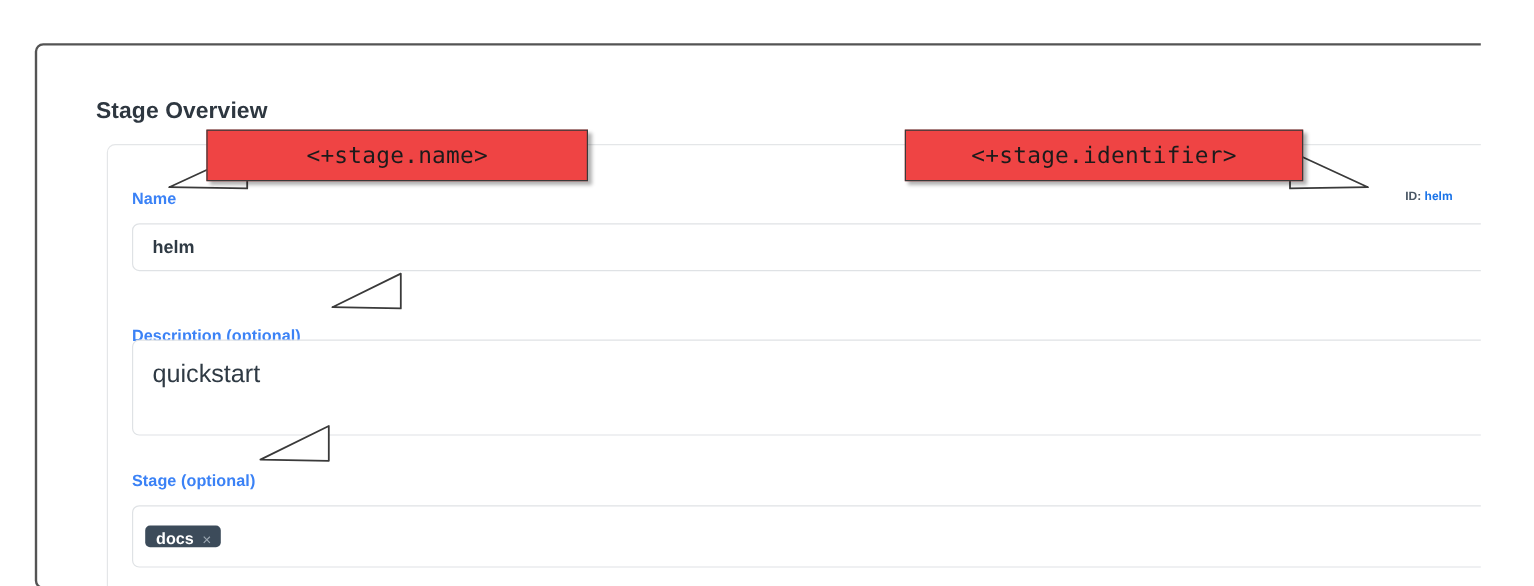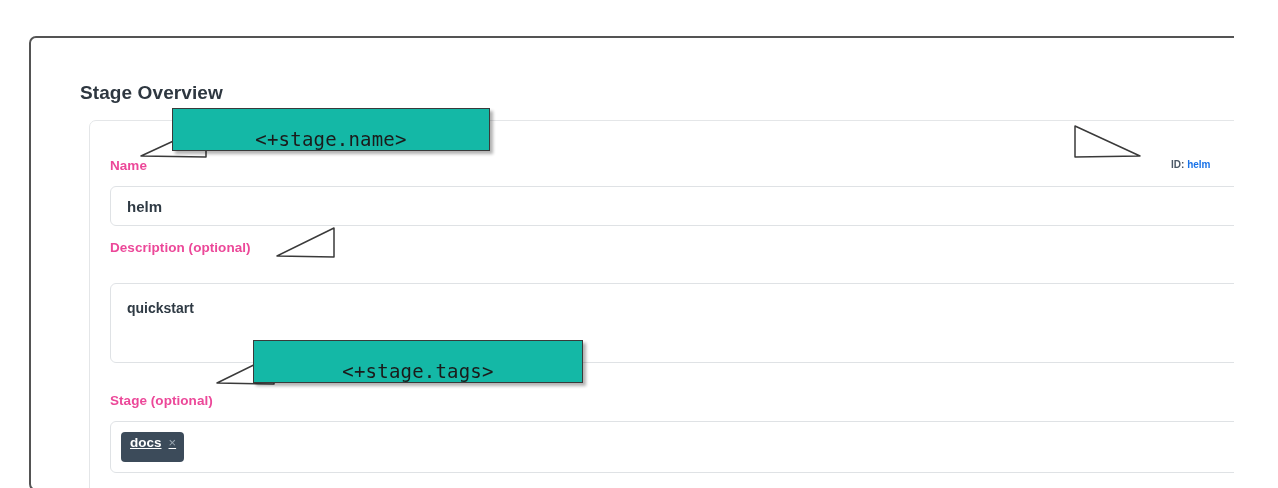--- a/index.html
+++ b/index.html
@@ -58,21 +58,21 @@
     border: 1px solid #e4e6e8;
     border-radius: 7px;
     box-sizing: border-box;
   }
 
   
   .field-label {
     position: absolute;
     font-size: 13.5px;
     font-weight: bold;
-    color: #ec4899;
+    color: #3b82f6;
     white-space: nowrap;
     letter-spacing: 0.05px;
   }
 
   .text-input {
     position: absolute;
     background: #ffffff;
     border: 1px solid #dfe2e5;
     border-radius: 6px;
     box-sizing: border-box;
@@ -85,22 +85,22 @@
     outline: none;
   }
 
   .textarea-box {
     position: absolute;
     background: #ffffff;
     border: 1px solid #dfe2e5;
     border-radius: 6px;
     box-sizing: border-box;
     font-family: "Liberation Sans", sans-serif;
-    font-size: 14px;
-    font-weight: bold;
+    font-size: 21px;
+    font-weight: normal;
     color: #2f3a44;
     padding: 16px;
     resize: none;
     outline: none;
     overflow: hidden;
   }
 
   .resize-grip {
     position: absolute;
     width: 12px;
@@ -122,23 +122,22 @@
 
   .tag-chip {
     display: inline-flex;
     align-items: flex-end;
     gap: 7px;
     background: #3c4b5a;
     color: #ffffff;
     border-radius: 4px;
     font-size: 13.5px;
     font-weight: bold;
-    padding: 4px 8px 13px 9px;
+    padding: 4px 8px 0 9px;
     line-height: 1;
-    text-decoration: underline;
   }
   .tag-chip .chip-x {
     color: #9aa6b1;
     font-size: 13px;
     font-weight: normal;
     line-height: 1;
   }
 
   
   .id-line {
@@ -149,26 +148,26 @@
     white-space: nowrap;
   }
   .id-line .id-value {
     color: #1a73e8;
     font-weight: bold;
   }
 
   
   .callout {
     position: absolute;
-    background: #14b8a6;
+    background: #ef4444;
     border: 1.5px solid #3a3a3a;
     box-sizing: border-box;
     box-shadow: 3px 3px 3px rgba(0,0,0,0.30);
     display: flex;
-    align-items: flex-end;
+    align-items: center;
     justify-content: center;
     z-index: 40;
   }
   .callout-text {
     font-family: "DejaVu Sans Mono", "Liberation Mono", monospace;
     font-size: 19px;
     color: #1b1b1b;
     white-space: nowrap;
     letter-spacing: 0.2px;
   }
@@ -192,21 +191,21 @@
 
     <div class="field-label" style="left:79px; top:120px;">Name</div>
 
     <div class="id-line" style="left:1140px; top:121px;">
       <span>ID:</span>
       <span class="id-value">helm</span>
     </div>
 
     <input class="text-input" style="left: 79px; top: 148px; width: 1143px; height: 40px;" value="helm">
 
-    <div class="field-label" style="left:79px; top:202px;">Description (optional)</div>
+    <div class="field-label" style="left:79px; top:234px;">Description (optional)</div>
 
     <textarea class="textarea-box" style="left: 79px; top: 245px; width: 1143px; height: 80px;">quickstart</textarea>
     <svg class="resize-grip" style="left:1206px; top:310px;" viewBox="0 0 12 12">
       <path d="M11 3 L3 11 M11 7 L7 11" stroke="#9aa2aa" stroke-width="1.2" fill="none"></path>
     </svg>
 
     <div class="field-label" style="left:79px; top:355px;">Stage (optional)</div>
 
     <div class="tags-box" style="left:79px; top:383px; width:1143px; height:52px;">
       <span class="tag-chip">
@@ -220,25 +219,25 @@
   <svg class="callout-tail" style="left:136px; top:96px; width:80px; height:48px;" viewBox="0 0 80 48">
     <polygon points="5,40 70,10 70,41" fill="#ffffff" stroke="#3a3a3a" stroke-width="1.5" stroke-linejoin="round"></polygon>
   </svg>
   <div class="callout" style="left:172px; top:88px; width:318px; height:43px;">
     <span class="callout-text">&lt;+stage.name&gt;</span>
   </div>
 
   <svg class="callout-tail" style="left:1050px; top:96px; width:95px; height:48px;" viewBox="0 0 95 48">
     <polygon points="90,40 25,10 25,41" fill="#ffffff" stroke="#3a3a3a" stroke-width="1.5" stroke-linejoin="round"></polygon>
   </svg>
+  <div class="callout" style="left:754px; top:88px; width:332px; height:43px;">
+    <span class="callout-text">&lt;+stage.identifier&gt;</span>
+  </div>
 
   <svg class="callout-tail" style="left:272px; top:200px; width:80px; height:44px;" viewBox="0 0 80 44">
     <polygon points="5,36 62,8 62,37" fill="#ffffff" stroke="#3a3a3a" stroke-width="1.5" stroke-linejoin="round"></polygon>
   </svg>
 
   <svg class="callout-tail" style="left:212px; top:327px; width:80px; height:44px;" viewBox="0 0 80 44">
     <polygon points="5,36 62,8 62,37" fill="#ffffff" stroke="#3a3a3a" stroke-width="1.5" stroke-linejoin="round"></polygon>
   </svg>
-  <div class="callout" style="left:253px; top:320px; width:330px; height:43px;">
-    <span class="callout-text">&lt;+stage.tags&gt;</span>
-  </div>
 
 </div>
 
 </body></html>

